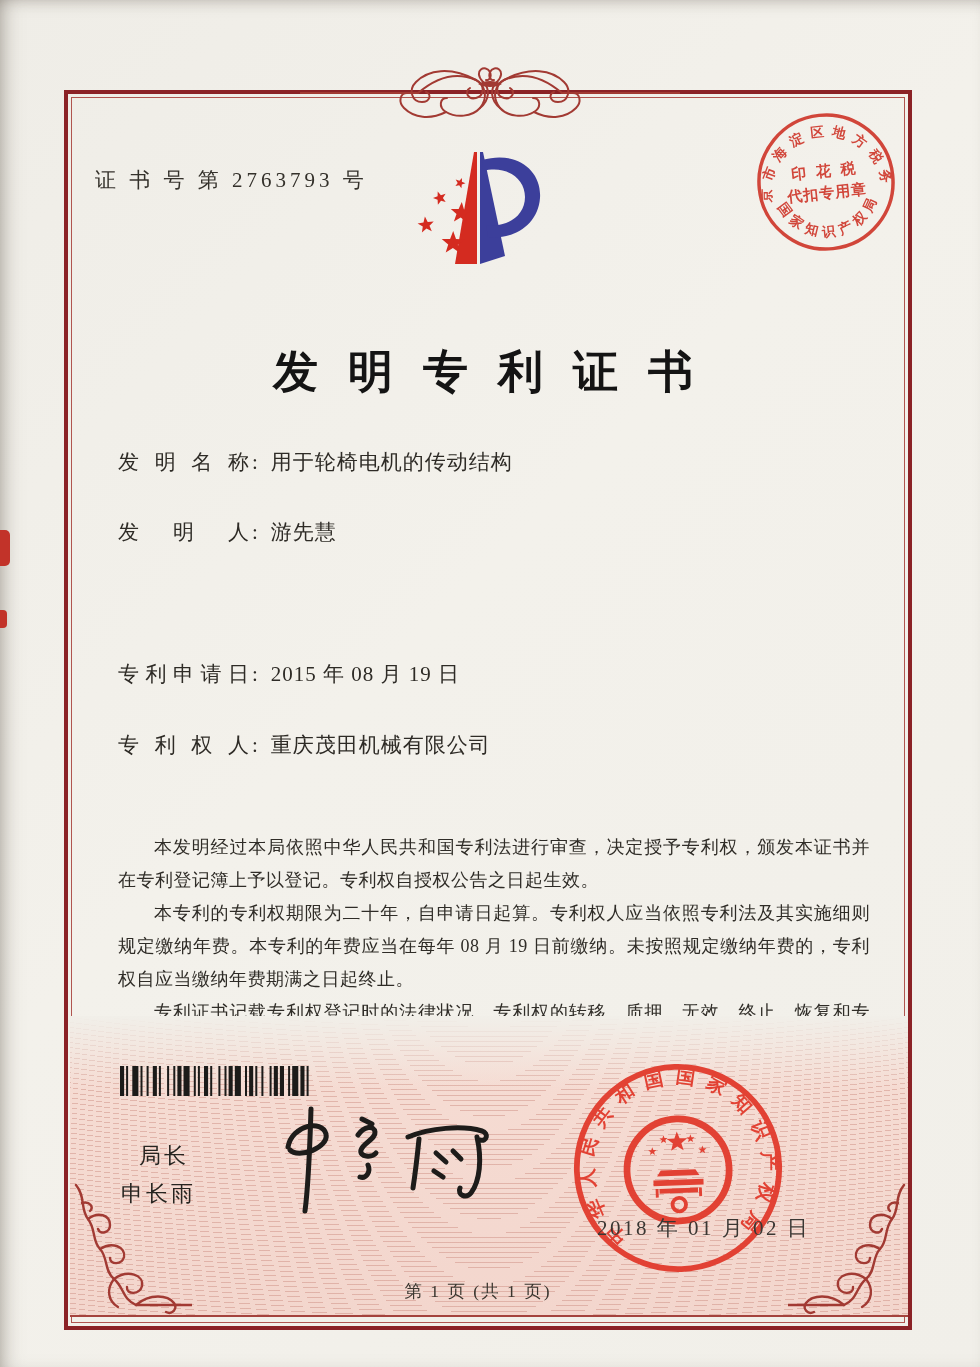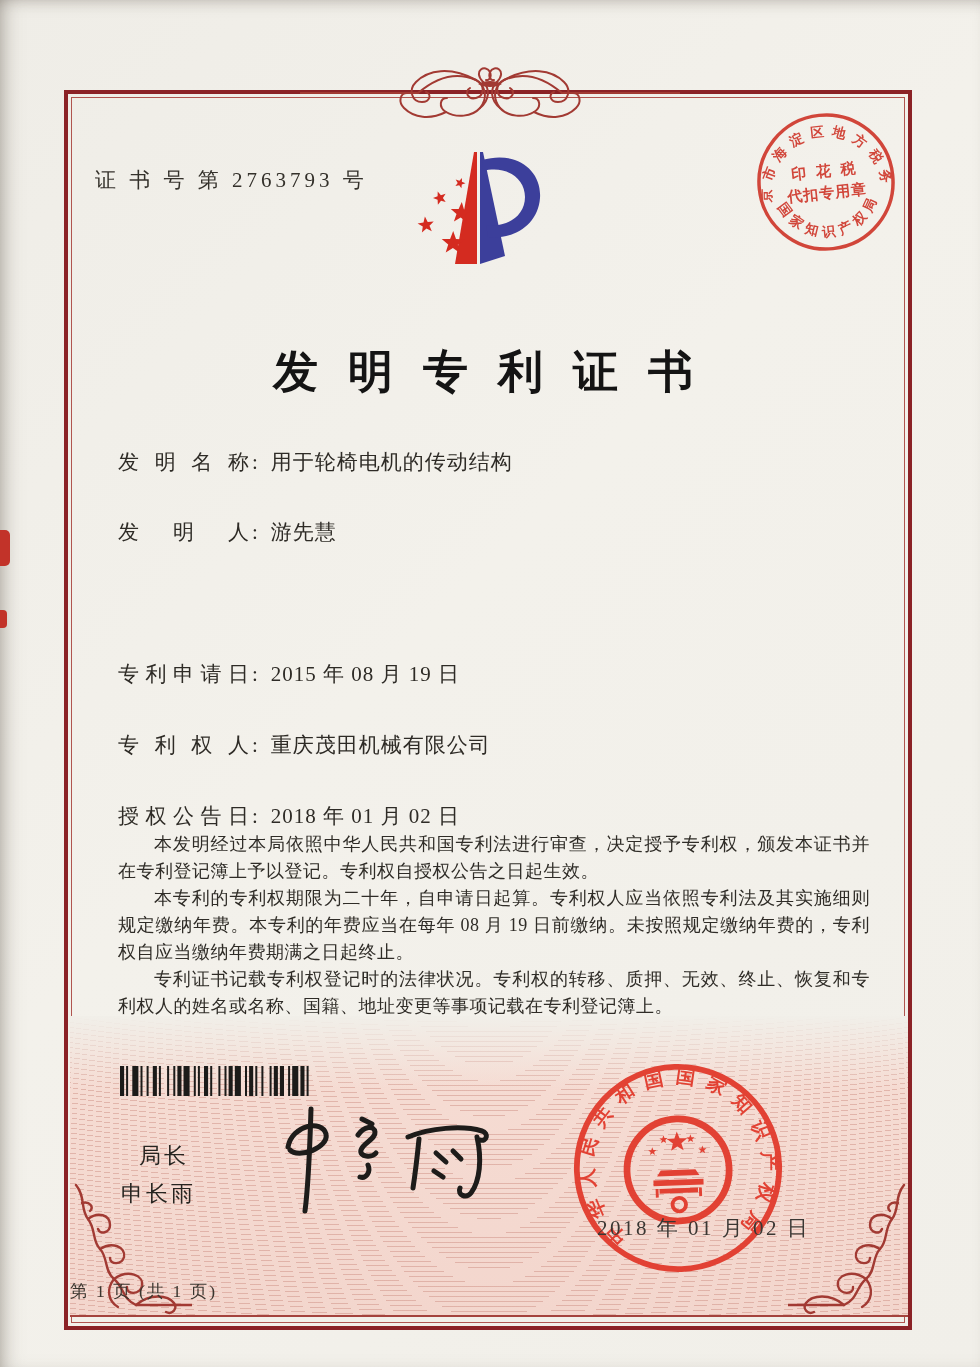--- a/index.html
+++ b/index.html
@@ -22,42 +22,42 @@
   .cert-no{position:absolute;left:95px;top:166px;font-size:21px;letter-spacing:4px;color:#34312b;}
   .logo{position:absolute;left:408px;top:150px;}
   .tax-stamp{position:absolute;left:754px;top:110px;transform:rotate(-6deg);opacity:.92;}
   .page-title{position:absolute;left:65px;top:296px;width:848px;text-align:center;
     font-size:45px;font-weight:600;color:#141414;letter-spacing:30px;padding-left:18px;box-sizing:border-box;margin-top:46px;}
   
   .field{position:absolute;left:118px;font-size:21px;white-space:nowrap;letter-spacing:1px;color:#2e2b26;margin-top:15px;}
   .flabel{display:inline-block;width:132px;text-align:justify;text-align-last:justify;vertical-align:bottom;}
   .fcolon{margin:0 12px 0 2px;}
   
-  .body-text{position:absolute;left:118px;top:831px;width:752px;font-size:18px;line-height:27px;
+  .body-text{position:absolute;left:118px;top:831px;width:752px;font-size:18px;line-height:33px;
     text-align:justify;color:#2f2c27;letter-spacing:.5px;}
   .body-text p{margin:0;text-indent:2em;}
   
   .band{position:absolute;left:70px;top:1016px;width:838px;height:301px;
     border-bottom:2px solid #a4433d;box-sizing:border-box;
     background:
       linear-gradient(to bottom,#f1efe9 0px,rgba(241,239,233,0) 72px),
       repeating-radial-gradient(ellipse 2600px 1500px at 50% -980px,
         rgba(198,128,116,.42) 0px, rgba(198,128,116,.42) 1.2px,
         rgba(0,0,0,0) 1.2px, rgba(0,0,0,0) 8.5px),
       linear-gradient(#f6ddd4,#f3d6cd);}
   
   .barcode{position:absolute;left:120px;top:1066px;}
   .director-role{position:absolute;left:121px;top:1141px;font-size:22px;letter-spacing:3px;color:#262420;
     font-family:Liberation Sans, sans-serif;margin-left:18px;}
   .director-name{position:absolute;left:121px;top:1179px;font-size:22px;letter-spacing:3px;color:#262420;
     font-family:"Liberation Sans","DejaVu Sans",sans-serif;}
   .signature{position:absolute;left:262px;top:1095px;}
   .main-seal{position:absolute;left:572px;top:1062px;transform:rotate(-2deg);opacity:.95;}
   .seal-date{position:absolute;left:597px;top:1214px;font-size:21px;letter-spacing:2.5px;color:#3a3733;z-index:5;}
-  .page-footer{position:absolute;left:70px;top:1279px;width:816px;font-size:17.5px;
+  .page-footer{position:absolute;left:70px;top:1279px;width:816px;text-align:center;font-size:17.5px;
     letter-spacing:2px;color:#3a362f;}
   
   .edge-mark{position:absolute;left:0;background:#c23329;}
   .edge-mark.m1{top:530px;width:10px;height:36px;border-radius:0 5px 5px 0;}
   .edge-mark.m2{top:610px;width:7px;height:18px;border-radius:0 4px 4px 0;}
   svg{display:block;}
 </style>
 </head>
 <body>
 
@@ -128,23 +128,20 @@
     <span class="flabel">发明名称</span><span class="fcolon">:</span><span class="fvalue">用于轮椅电机的传动结构</span>
   </div>
   <div class="field" style="top:503px">
     <span class="flabel">发明人</span><span class="fcolon">:</span><span class="fvalue">游先慧</span>
   </div>
   <div class="field" style="top:645px">
     <span class="flabel">专利申请日</span><span class="fcolon">:</span><span class="fvalue">2015 年 08 月 19 日</span>
   </div>
   <div class="field" style="top:716px">
     <span class="flabel">专利权人</span><span class="fcolon">:</span><span class="fvalue">重庆茂田机械有限公司</span>
-  </div>
-  <div class="field" style="top:787px">
-    <span class="flabel">授权公告日</span><span class="fcolon">:</span><span class="fvalue">2018 年 01 月 02 日</span>
   </div>
 
   <div class="body-text">
     <p>本发明经过本局依照中华人民共和国专利法进行审查，决定授予专利权，颁发本证书并在专利登记簿上予以登记。专利权自授权公告之日起生效。</p>
     <p>本专利的专利权期限为二十年，自申请日起算。专利权人应当依照专利法及其实施细则规定缴纳年费。本专利的年费应当在每年 08 月 19 日前缴纳。未按照规定缴纳年费的，专利权自应当缴纳年费期满之日起终止。</p>
     <p>专利证书记载专利权登记时的法律状况。专利权的转移、质押、无效、终止、恢复和专利权人的姓名或名称、国籍、地址变更等事项记载在专利登记簿上。</p>
   </div>
 
   <div class="band"></div>
 

